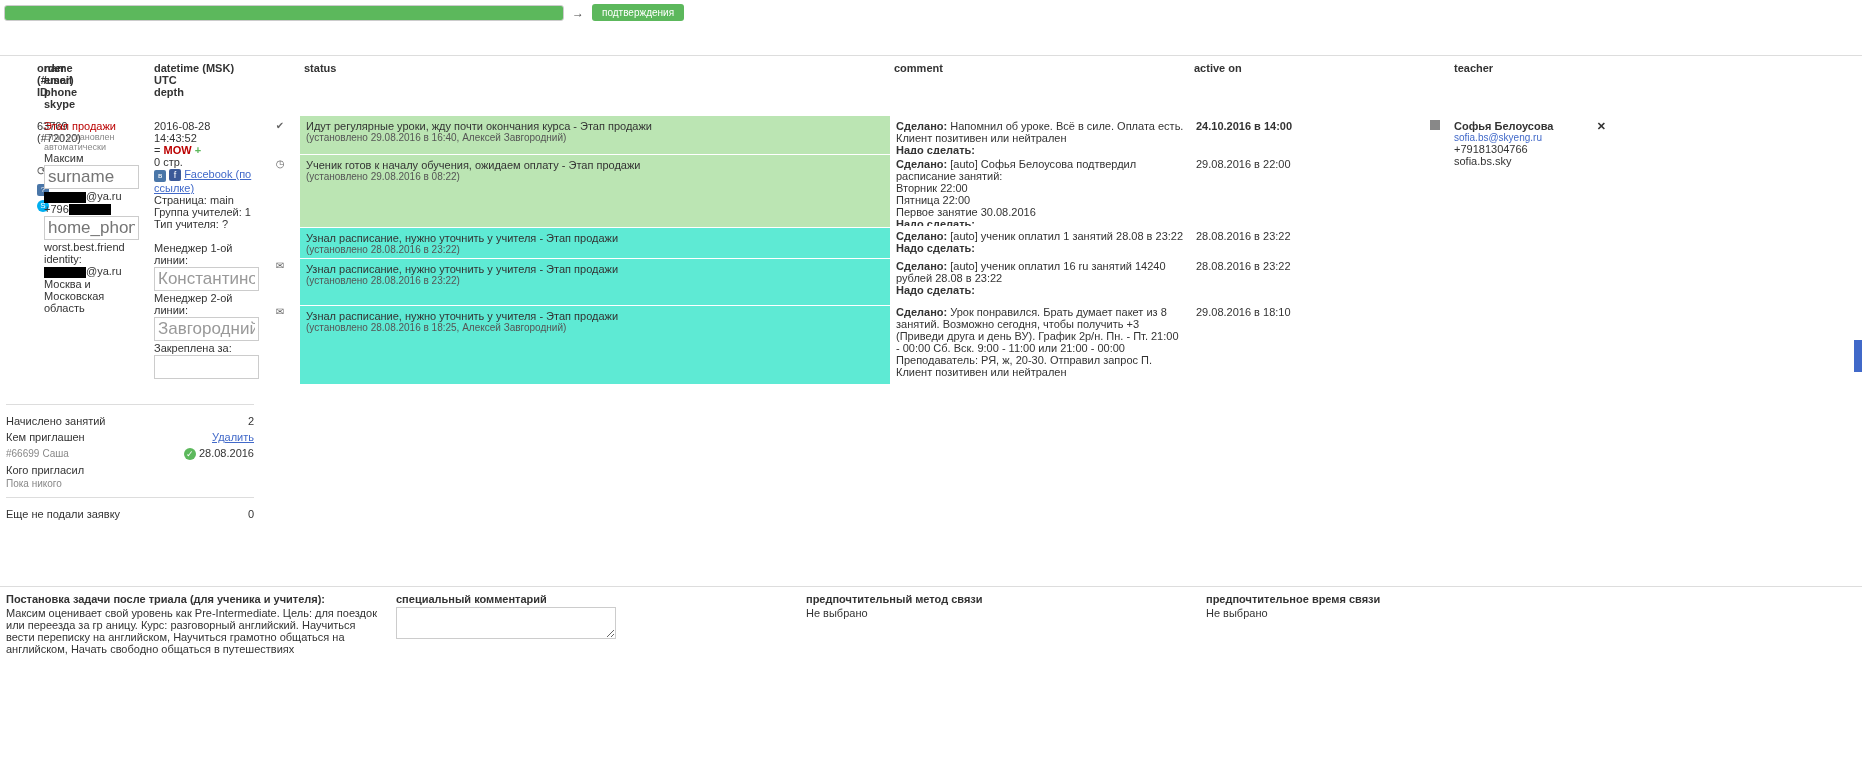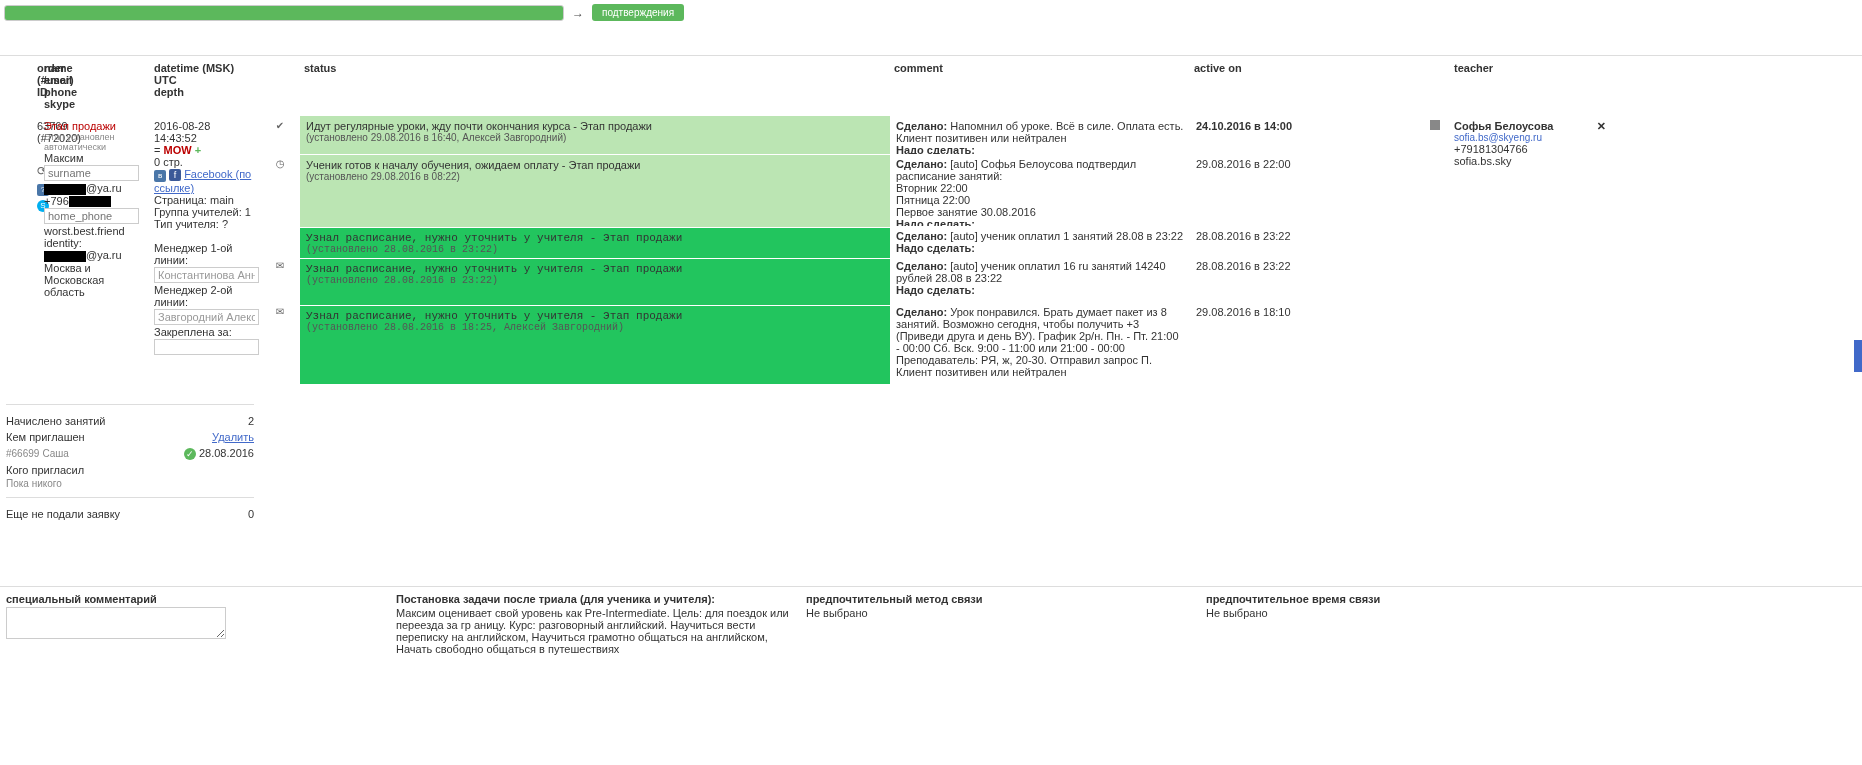--- a/index.html
+++ b/index.html
@@ -24,30 +24,30 @@
 .col-status { grid-column: 5; }
 .col-comment { grid-column: 6; }
 .col-active { grid-column: 7; }
 .col-sq { grid-column: 8; }
 .col-teacher { grid-column: 9; }
 
 
 .order-id { font-size: 11px; }
 .stage-label { color: #b00; font-weight: normal; font-size: 11px; }
 .stage-sub { color: #888; font-size: 9px; }
-.input-small { width: 95px; font-size: 11px; border: 1px solid #ccc; padding: 1px 3px; color: #999; margin: 1px 0; }
+.input-small { width: 95px; font-size: 17px; border: 1px solid #ccc; padding: 1px 3px; color: #999; margin: 1px 0; }
 .link { color: #4169c9; text-decoration: underline; cursor: pointer; }
 .plus { color: #5cb85c; font-weight: bold; cursor: pointer; }
 .mow { color: #b00; font-weight: bold; }
 .black-bar { display: inline-block; background: #000; height: 11px; vertical-align: middle; }
 
 
 .status-row { padding: 4px 6px; font-size: 11px; margin-bottom: 1px; }
 .s-green { background: #bbe5b3; }
-.s-blue  { background: #22c55e; font-family: Liberation Mono, monospace; }
+.s-blue  { background: #5eead4; }
 .status-set { color: #555; font-size: 10px; }
 
 .cm-done { font-weight: bold; }
 .cm-todo { font-weight: bold; }
 
 .mini-ic { color: #666; font-size: 10px; text-align: center; }
 
 .sidebar-sep { border-top: 1px solid #ddd; margin: 8px 0; }
 .kv { display: flex; justify-content: space-between; padding: 2px 0; }
 .kv .k { color: #333; }
@@ -218,28 +218,28 @@
   <div class="small-gray">Пока никого</div>
   <div class="sidebar-sep"></div>
   <div class="kv">
       <span class="k">Еще не подали заявку</span>
       <span class="v">0</span>
     </div>
 </div>
 
 <div class="bottom">
   <div>
+    <h4>Постановка задачи после триала (для ученика и учителя):</h4>
+    <div>Максим оценивает свой уровень как Pre-Intermediate. Цель: для поездок или переезда за гр аницу. Курс: разговорный английский. Научиться вести переписку на английском, Научиться грамотно общаться на английском, Начать свободно общаться в путешествиях</div>
+  </div>
+  <div>
     <h4>специальный комментарий</h4>
     <textarea class="textarea" style=""></textarea>
   </div>
   <div>
-    <h4>Постановка задачи после триала (для ученика и учителя):</h4>
-    <div>Максим оценивает свой уровень как Pre-Intermediate. Цель: для поездок или переезда за гр аницу. Курс: разговорный английский. Научиться вести переписку на английском, Научиться грамотно общаться на английском, Начать свободно общаться в путешествиях</div>
-  </div>
-  <div>
     <h4>предпочтительный метод связи</h4>
     <div>Не выбрано</div>
   </div>
   <div>
     <h4>предпочтительное время связи</h4>
     <div>Не выбрано</div>
   </div>
 </div>
 
 <div class="blue-tab"></div>

